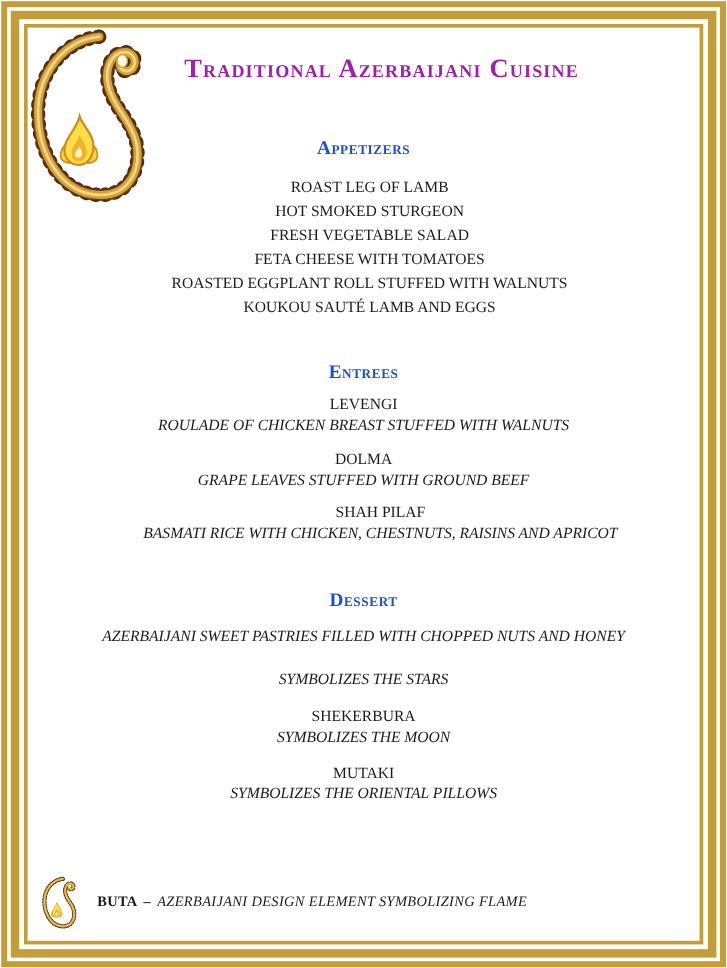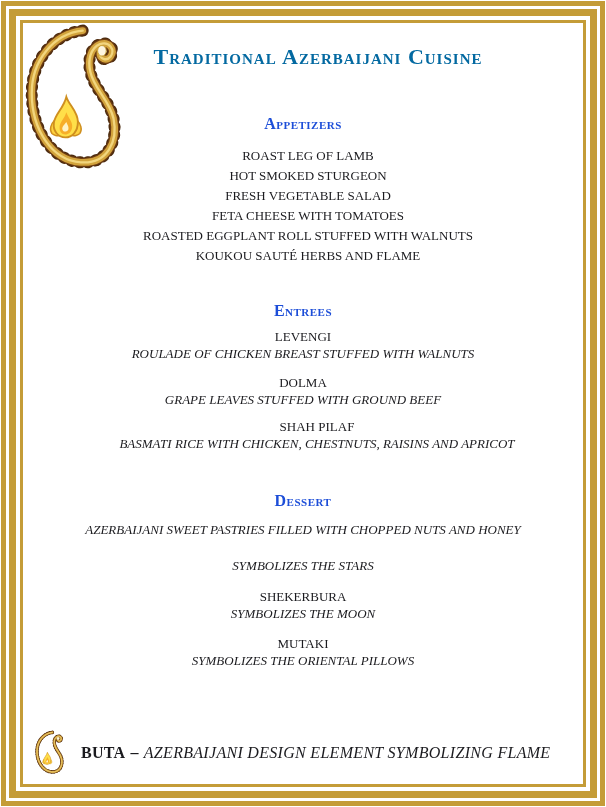--- a/index.html
+++ b/index.html
@@ -21,21 +21,21 @@
     position:absolute; left:23px; right:23px; top:23px;
     text-align:center;
   }
   .title {
     margin:20px 0 0;
     padding-left:30px;
     font-size:22px; font-weight:bold;
     font-variant:small-caps;
     letter-spacing:1px;
     line-height:28px;
-    color:#0369a1;
+    color:#a21caf;
   }
   .section-heading {
     margin:0;
     font-size:16px; font-weight:bold;
     font-variant:small-caps;
     letter-spacing:.5px;
     line-height:18px;
     color:#1d4ed8;
   }
   .mt-appetizers { margin-top:44px; }
@@ -60,21 +60,21 @@
     position:absolute; left:25px; top:22px;
     width:100px; height:148px;
   }
   .buta-large svg, .footer svg { overflow:visible; display:block; }
 
   .footer {
     position:absolute; left:35px; top:730px;
     display:flex; align-items:flex-start; gap:16px;
     text-align:left;
   }
-  .footnote { margin-top:14px; font-size:16px; letter-spacing:.3px; white-space:nowrap; }
+  .footnote { margin-top:14px; font-size:12px; letter-spacing:.3px; white-space:nowrap; }
   .fn-term { font-weight:bold; }
   .fn-dash { font-weight:bold; margin:0 5px; }
   .fn-def  { font-style:italic; }
 
   .defs-holder { position:absolute; width:0; height:0; overflow:hidden; }
 </style>
 </head>
 <body>
 
 <svg class="defs-holder" aria-hidden="true">
@@ -108,21 +108,21 @@
 
   <h1 class="title">Traditional Azerbaijani Cuisine</h1>
 
   <h2 class="section-heading mt-appetizers">Appetizers</h2>
   <div class="plain-list">
     <div class="menu-item">ROAST LEG OF LAMB</div>
     <div class="menu-item">HOT SMOKED STURGEON</div>
     <div class="menu-item">FRESH VEGETABLE SALAD</div>
     <div class="menu-item">FETA CHEESE WITH TOMATOES</div>
     <div class="menu-item">ROASTED EGGPLANT ROLL STUFFED WITH WALNUTS</div>
-    <div class="menu-item">KOUKOU SAUTÉ HERBS AND FLAME</div>
+    <div class="menu-item">KOUKOU SAUTÉ LAMB AND EGGS</div>
   </div>
 
   <h2 class="section-heading mt-entrees">Entrees</h2>
   <div class="dish-group g-ent1">
     <div class="dish-name">LEVENGI</div>
     <div class="dish-desc">ROULADE OF CHICKEN BREAST STUFFED WITH WALNUTS</div>
   </div>
   <div class="dish-group g-ent2">
     <div class="dish-name">DOLMA</div>
     <div class="dish-desc">GRAPE LEAVES STUFFED WITH GROUND BEEF</div>

